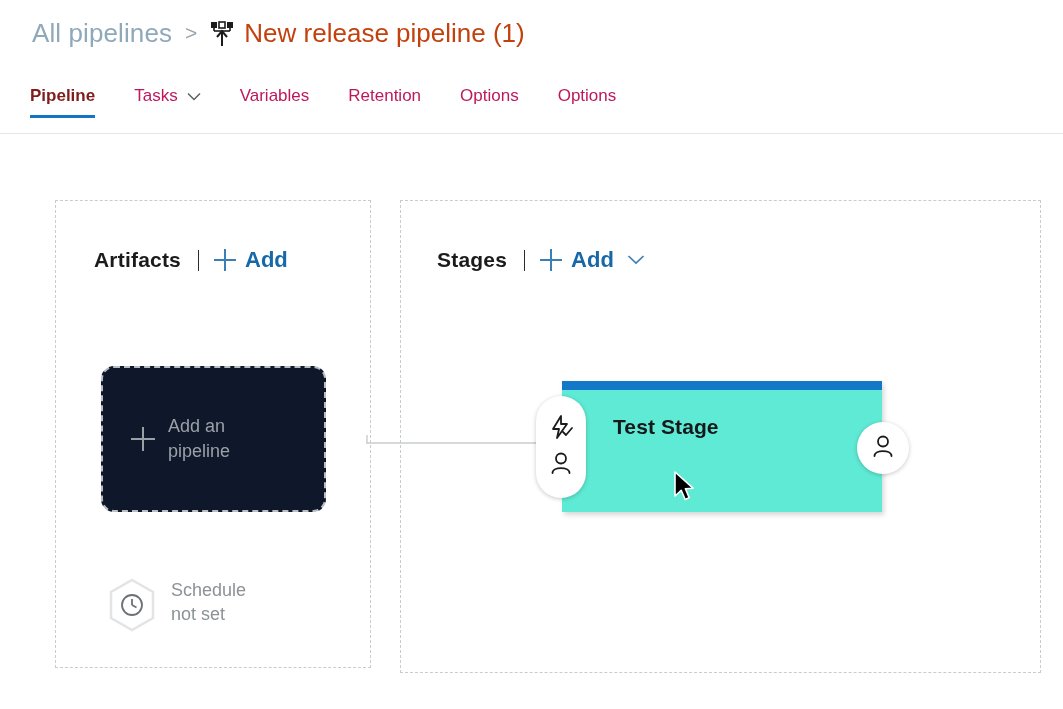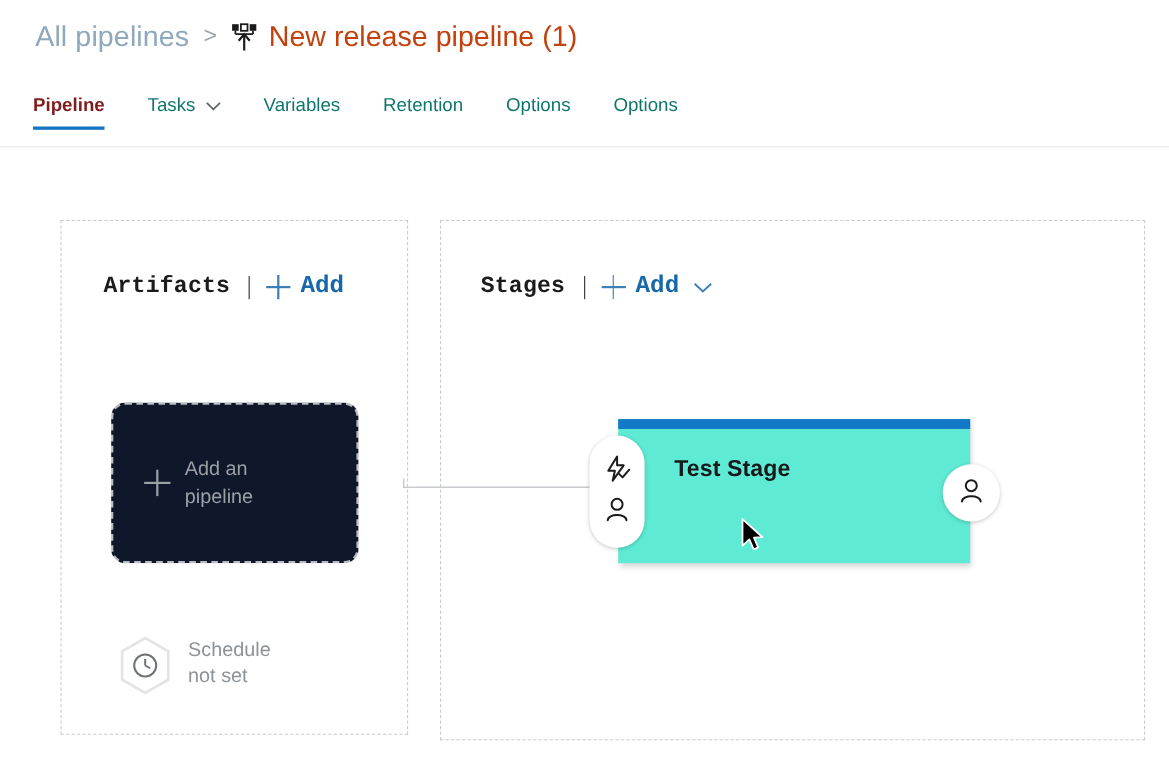--- a/index.html
+++ b/index.html
@@ -58,21 +58,21 @@
   .tabs {
     position: absolute;
     left: 30px;
     top: 86px;
     display: flex;
     align-items: flex-start;
     height: 48px;
   }
   .tab {
     font-size: 17px;
-    color: #0f766e;
+    color: #be185d;
     padding: 0 0 12px 0;
     margin-right: 39px;
     position: relative;
     cursor: pointer;
     white-space: nowrap;
     display: flex;
     align-items: center;
   }
   .tab.active {
     color: #7f1d1d;
@@ -116,22 +116,21 @@
     left: 400px;
     top: 200px;
     width: 641px;
     height: 473px;
   }
   .panel-head {
     position: absolute;
     top: 46px;
     left: 38px;
     display: flex;
-    align-items: flex-end;
-    font-family: Liberation Mono, monospace;
+    align-items: center;
   }
   #stages-panel .panel-head { left: 36px; }
   .panel-title {
     font-size: 21px;
     font-weight: bold;
     color: #1b1b1b;
     letter-spacing: 0.2px;
   }
   .head-divider {
     width: 1px;

